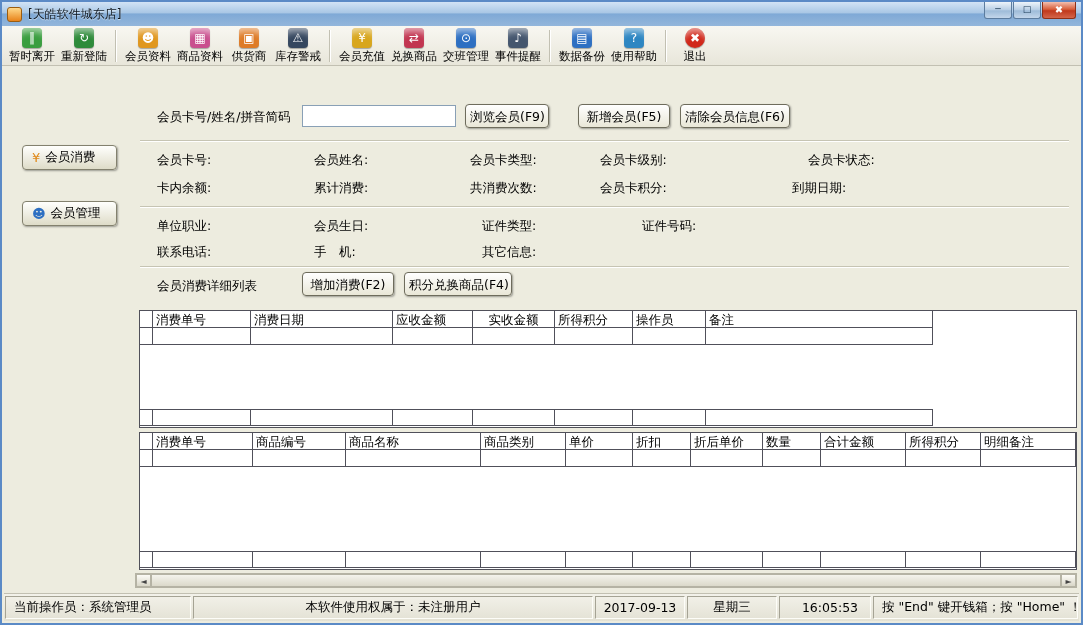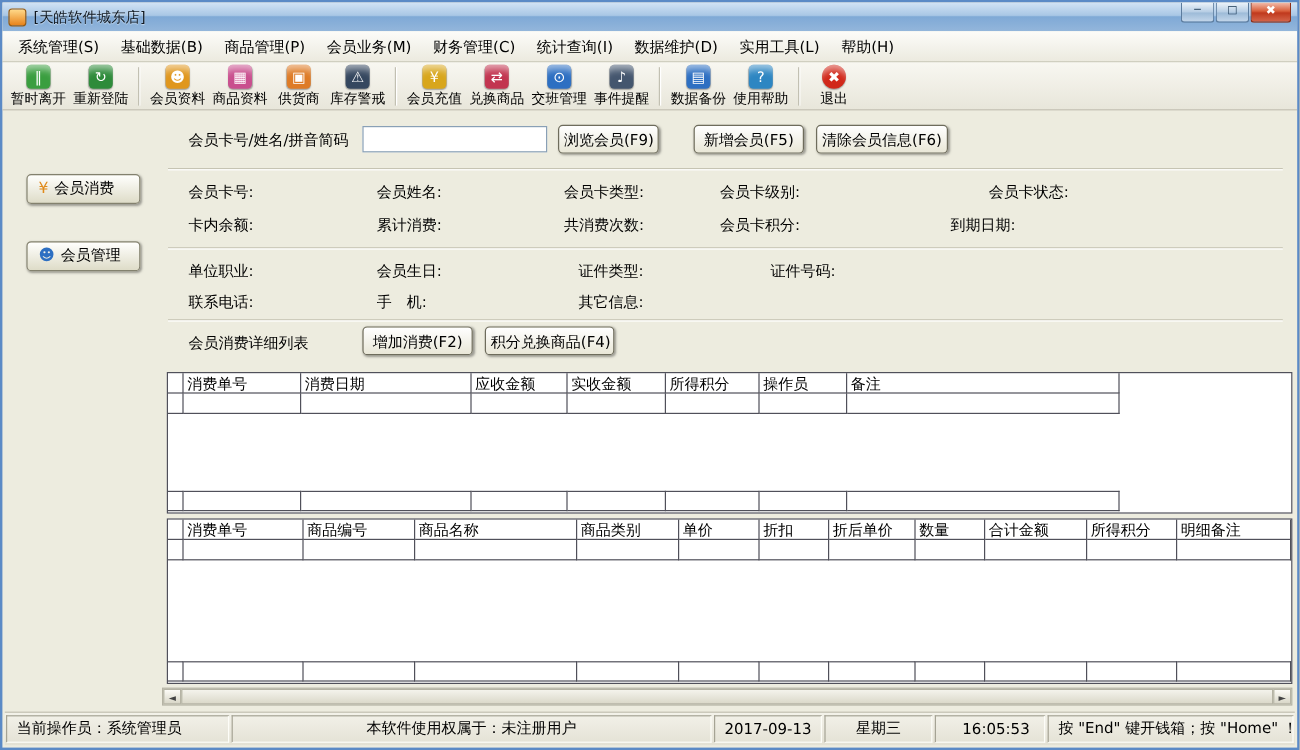--- a/index.html
+++ b/index.html
@@ -66,31 +66,20 @@
   <div class="titlebar">
     <span class="appicon"></span>
     <span class="titletext">[天皓软件城东店]</span>
     <span class="wbtns">
       <span class="wbtn">─</span>
       <span class="wbtn">□</span>
       <span class="wbtn close">✖</span>
     </span>
   </div>
 
-  <div class="menubar">
-    <span class="menuitem">系统管理(S)</span>
-    <span class="menuitem">基础数据(B)</span>
-    <span class="menuitem">商品管理(P)</span>
-    <span class="menuitem">会员业务(M)</span>
-    <span class="menuitem">财务管理(C)</span>
-    <span class="menuitem">统计查询(I)</span>
-    <span class="menuitem">数据维护(D)</span>
-    <span class="menuitem">实用工具(L)</span>
-    <span class="menuitem">帮助(H)</span>
-  </div>
 
   <div class="toolbar">
     <div class="tbtn">
       <span class="ticon" style="background-color: rgb(58, 158, 63);">‖</span>
       <span class="tlabel">暂时离开</span>
     </div>
     <div class="tbtn">
       <span class="ticon" style="background-color: rgb(46, 139, 58);">↻</span>
       <span class="tlabel">重新登陆</span>
     </div>
@@ -164,21 +153,21 @@
       <button class="fbtn" style="left:333px;top:12px;width:84px;">浏览会员(F9)</button>
       <button class="fbtn" style="left:446px;top:12px;width:92px;">新增会员(F5)</button>
       <button class="fbtn" style="left:548px;top:12px;width:110px;">清除会员信息(F6)</button>
 
       <div class="etch" style="top:48px;"></div>
 
       <span class="flabel" style="left:25px;top:60px;">会员卡号:</span>
       <span class="flabel" style="left:182px;top:60px;">会员姓名:</span>
       <span class="flabel" style="left:338px;top:60px;">会员卡类型:</span>
       <span class="flabel" style="left:468px;top:60px;">会员卡级别:</span>
-      <span class="flabel" style="left:692px;top:60px;">会员卡状态:</span>
+      <span class="flabel" style="left:676px;top:60px;">会员卡状态:</span>
 
       <span class="flabel" style="left:25px;top:88px;">卡内余额:</span>
       <span class="flabel" style="left:182px;top:88px;">累计消费:</span>
       <span class="flabel" style="left:338px;top:88px;">共消费次数:</span>
       <span class="flabel" style="left:468px;top:88px;">会员卡积分:</span>
       <span class="flabel" style="left:660px;top:88px;">到期日期:</span>
 
       <div class="etch" style="top:114px;"></div>
 
       <span class="flabel" style="left:25px;top:126px;">单位职业:</span>
@@ -195,21 +184,21 @@
       <span class="flabel" style="left:25px;top:186px;">会员消费详细列表</span>
       <button class="fbtn" style="left:170px;top:180px;width:92px;">增加消费(F2)</button>
       <button class="fbtn" style="left:272px;top:180px;width:108px;">积分兑换商品(F4)</button>
 
       <div class="grid" style="left:7px;top:218px;width:938px;height:118px;">
         <div class="grow">
           <div class="gcell gind"></div>
           <div class="gcell" style="width:98px;">消费单号</div>
           <div class="gcell" style="width:142px;">消费日期</div>
           <div class="gcell" style="width:80px;font-family:Liberation Serif, serif;">应收金额</div>
-          <div class="gcell" style="width:82px;">实收金额</div>
+          <div class="gcell" style="width:82px;text-align:center;">实收金额</div>
           <div class="gcell" style="width:78px;">所得积分</div>
           <div class="gcell" style="width:73px;">操作员</div>
           <div class="gcell" style="width:227px;">备注</div>
         </div>
         <div class="grow">
           <div class="gcell gind"></div>
           <div class="gcell" style="width:98px;"></div>
           <div class="gcell" style="width:142px;"></div>
           <div class="gcell" style="width:80px;"></div>
           <div class="gcell" style="width:82px;"></div>

